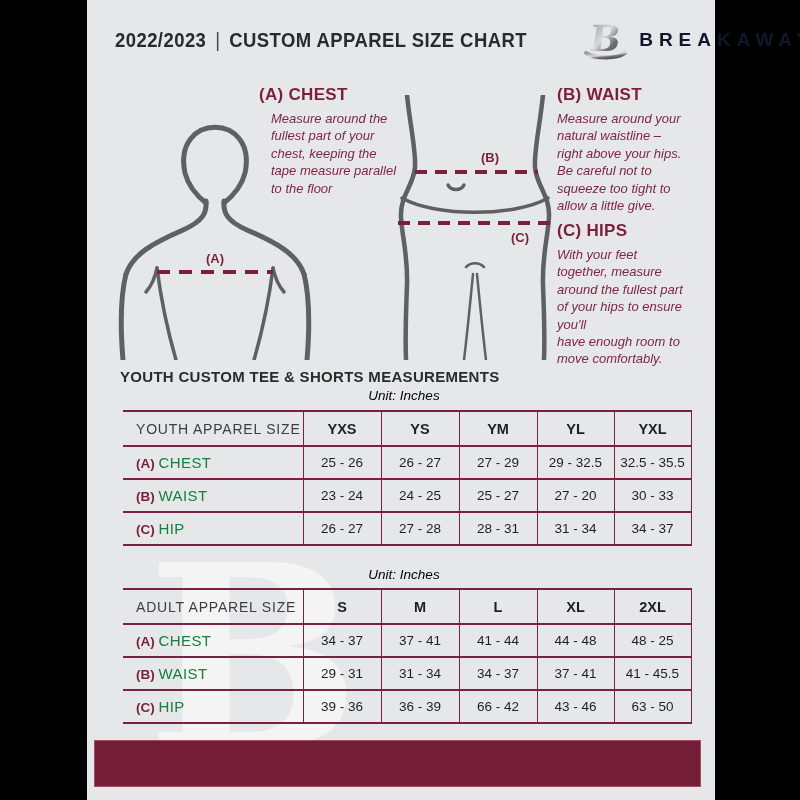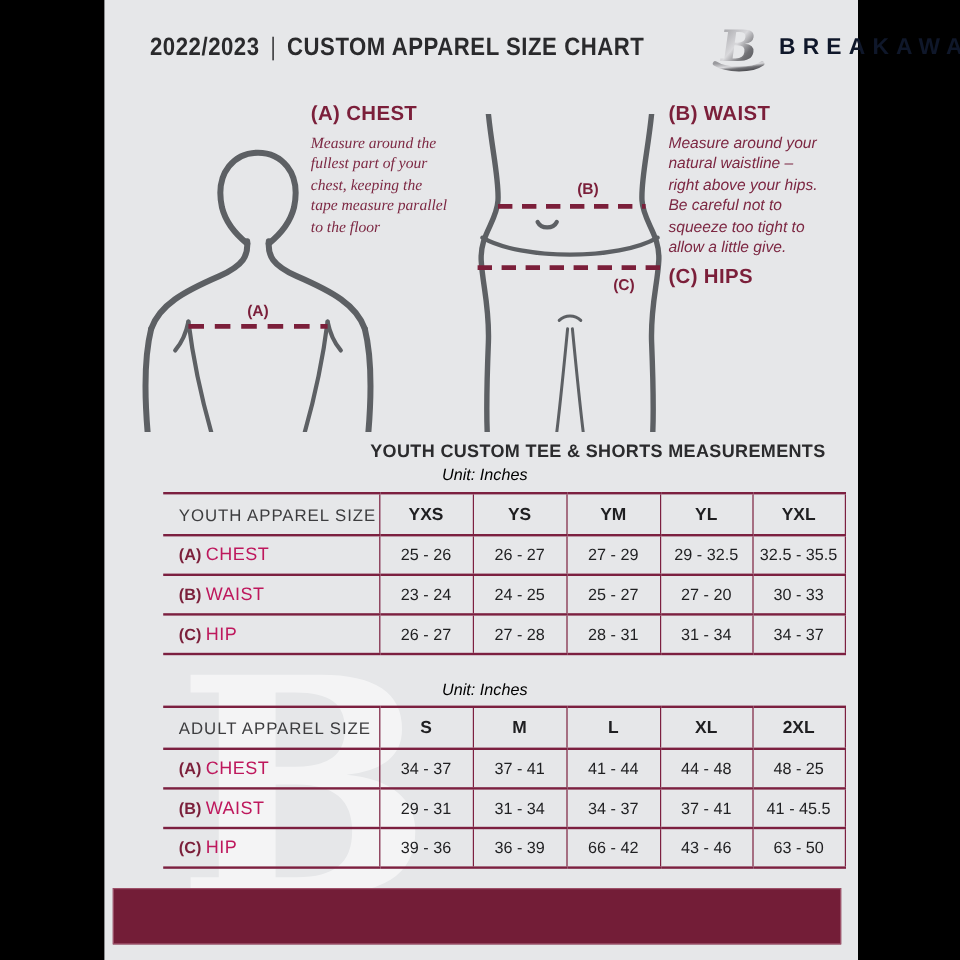--- a/index.html
+++ b/index.html
@@ -1,49 +1,49 @@
 <!DOCTYPE html>
 <html><head>
 <meta charset="utf-8">
 <style>
   html,body{margin:0;padding:0;background:#000;}
   .canvas{position:relative;width:800px;height:800px;background:#000;overflow:hidden;
           font-family:"Liberation Sans",sans-serif;}
   .page{position:absolute;left:87px;top:0;width:628px;height:800px;background:#e6e7e9;}
 
   
-  .hdr{position:absolute;left:12px;top:16px;width:532px;height:48px;display:flex;
+  .hdr{position:absolute;left:2px;top:16px;width:532px;height:48px;display:flex;
        align-items:center;justify-content:space-between;padding:0 26px;box-sizing:border-box;}
   .hdr-title{font-weight:bold;font-size:21px;color:#2a2a2c;letter-spacing:0.5px;
              transform:scaleX(0.88);transform-origin:left center;white-space:nowrap;}
   .hdr-title .div{font-weight:normal;color:#4a4a4c;padding:0 10px;}
   .brand{display:flex;align-items:center;gap:8px;}
   .brand-name{font-weight:bold;font-size:19px;letter-spacing:6px;color:#0f172a;}
 
   
   .inst-head{position:absolute;font-weight:bold;font-size:17px;color:#7b1f3a;letter-spacing:0.3px;}
   .inst-body{position:absolute;font-style:italic;font-size:13px;line-height:17.4px;
              color:#7c2742;white-space:pre-line;}
 
   
-  .tbl-title{position:absolute;left:33px;width:568px;text-align:right;font-weight:bold;
+  .tbl-title{position:absolute;left:33px;width:568px;text-align:left;font-weight:bold;
              font-size:15px;color:#2b2b2d;letter-spacing:0.3px;}
   .tbl-sub{position:absolute;left:33px;width:568px;text-align:center;font-style:italic;
            font-size:13.5px;color:#000000;}
-  table.size{position:absolute;left:49px;width:568px;border-collapse:collapse;table-layout:fixed;}
+  table.size{position:absolute;left:36px;width:568px;border-collapse:collapse;table-layout:fixed;}
   table.size th,table.size td{border-bottom:2px solid #7c2040;padding:0;height:31px;
              font-size:13.5px;color:#1f1f21;text-align:center;vertical-align:middle;}
   table.size thead th{border-top:2px solid #7c2040;height:33px;}
   table.size .rowhead{text-align:left;padding-left:13px;}
   table.size thead .rowhead{font-weight:normal;font-size:14px;color:#3d3d3f;letter-spacing:0.8px;}
   table.size td+td,table.size th+th{border-left:1.5px solid #7c2040;}
   table.size td:last-child,table.size th:last-child{border-right:1.5px solid #7c2040;}
   table.size thead th{font-weight:bold;font-size:14.5px;}
   .pfx{font-weight:bold;color:#7b1f3a;}
-  .rowlab{font-size:15px;color:#be185d;letter-spacing:0.4px;}
+  .rowlab{font-size:15px;color:#15803d;letter-spacing:0.4px;}
 
   .watermark{position:absolute;left:60px;top:532px;font-family:"DejaVu Serif",serif;
              font-weight:bold;font-size:252px;line-height:1;color:rgba(255,255,255,0.55);
              z-index:1;}
   .content{position:absolute;inset:0;z-index:2;}
   .footer-bar{position:absolute;left:7px;top:740px;width:607px;height:47px;
               background:#731d37;border:1px solid #9c5068;box-sizing:border-box;}
   svg{display:block;}
 </style>
 </head>
@@ -109,35 +109,42 @@
             <path d="M 87,179 C 90,210 93,240 96,265" stroke-width="2.5"></path>
           </g>
           <path d="M 25,77 H 148" fill="none" stroke="#7b1f3a" stroke-width="4" stroke-dasharray="12 8"></path>
           <path d="M 8,128 H 162" fill="none" stroke="#7b1f3a" stroke-width="4" stroke-dasharray="12 8"></path>
           <text x="100" y="67" text-anchor="middle" font-size="13" font-weight="bold" fill="#7b1f3a">(B)</text>
           <text x="130" y="147" text-anchor="middle" font-size="13" font-weight="bold" fill="#7b1f3a">(C)</text>
         </svg>
       </div>
 
       <div class="inst-head" style="left:172px;top:85px;">(A) CHEST</div>
-      <div class="inst-body" style="left:172px;top:110px;width:185px;font-family:Liberation Serif, serif;">Measure around the
+      <div class="inst-body" style="left:184px;top:110px;width:185px;">Measure around the
 fullest part of your
 chest, keeping the
 tape measure parallel
 to the floor</div>
 
       <div class="inst-head" style="left:470px;top:85px;">(B) WAIST</div>
       <div class="inst-body" style="left:470px;top:110px;width:165px;">Measure around your
 natural waistline –
 right above your hips.
 Be careful not to
 squeeze too tight to
 allow a little give.</div>
 
       <div class="inst-head" style="left:470px;top:221px;">(C) HIPS</div>
+      <div class="inst-body" style="left:470px;top:246px;width:185px;">With your feet
+together, measure
+around the fullest part
+of your hips to ensure
+you'll
+have enough room to
+move comfortably.</div>
 
       <div class="tbl-title" style="top:368px;">YOUTH CUSTOM TEE &amp; SHORTS MEASUREMENTS</div>
       <div class="tbl-sub" style="top:388px;">Unit: Inches</div>
 
       <table class="size" style="top:410px;">
         <colgroup>
             <col style="width:180px">
             <col style="width:78px">
             <col style="width:78px">
             <col style="width:78px">

